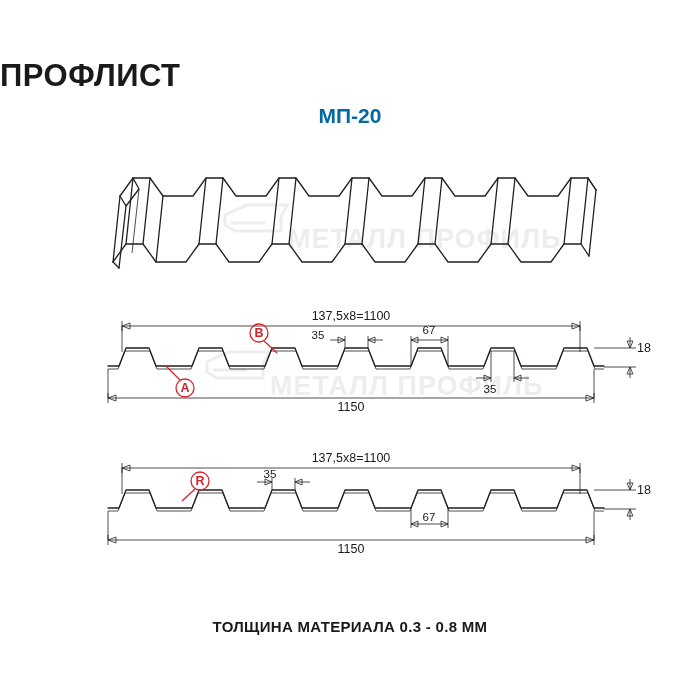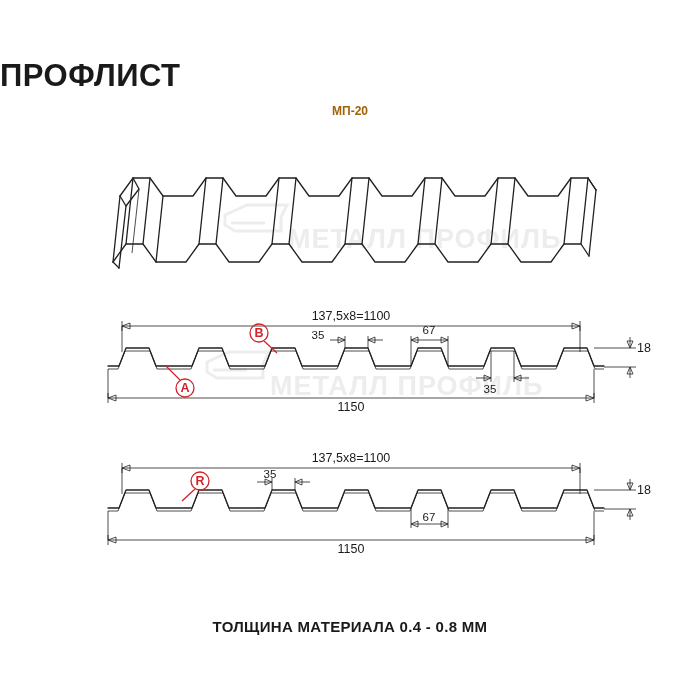--- a/index.html
+++ b/index.html
@@ -29,23 +29,23 @@
     font-weight: bold;
     letter-spacing: 0.5px;
     color: #1a1a1a;
   }
   .subtitle {
     position: absolute;
     top: 104px;
     left: 0;
     right: 0;
     text-align: center;
-    font-size: 12px;
-    font-weight: bold;
-    color: #a16207;
+    font-size: 21px;
+    font-weight: bold;
+    color: #0369a1;
   }
   .footer {
     position: absolute;
     top: 618px;
     left: 0;
     right: 0;
     text-align: center;
     font-size: 15px;
     font-weight: bold;
     letter-spacing: 0.3px;
@@ -110,21 +110,21 @@
     stroke-width: 1.3;
   }
 </style>
 </head>
 <body>
 
 <div class="page">
 
   <div class="title">ПРОФЛИСТ</div>
   <div class="subtitle">МП-20</div>
-  <div class="footer">ТОЛЩИНА МАТЕРИАЛА 0.4 - 0.8 ММ</div>
+  <div class="footer">ТОЛЩИНА МАТЕРИАЛА 0.3 - 0.8 ММ</div>
 
   <svg width="700" height="700" viewBox="0 0 700 700">
 
     <g>
       <path class="wm-shape" d="M225 215 l22 -10 h40 l-6 12 v14 h-46 l-10 -6 z"></path>
       <path class="wm-shape" d="M231 223 h34"></path>
       <text class="wm" x="288" y="248">МЕТАЛЛ ПРОФИЛЬ</text>
     </g>
     <g>
       <path class="wm-shape" d="M207 362 l22 -10 h40 l-6 12 v14 h-46 l-10 -6 z"></path>

